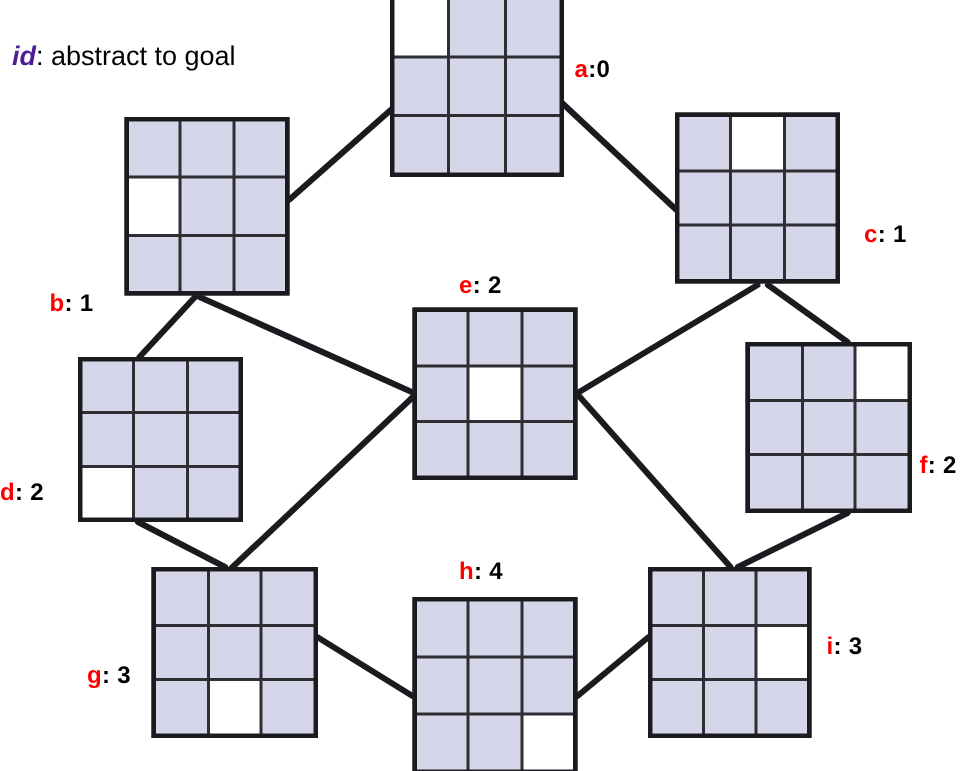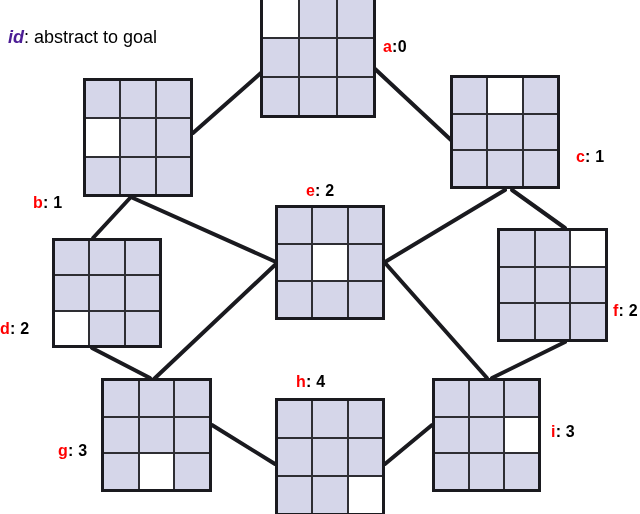--- a/index.html
+++ b/index.html
@@ -201,16 +201,16 @@
       </div>
     </div>
   <div id="labels-host">
       <div class="label" style="left: 383px; top: 38px;"><span class="id">a</span><span>:0</span></div>
       <div class="label" style="left: 33px; top: 146px; margin-top: 48px;"><span class="id">b</span><span>: 1</span></div>
       <div class="label" style="left: 576px; top: 148px;"><span class="id">c</span><span>: 1</span></div>
       <div class="label" style="left: 0px; top: 305px; margin-top: 15px;"><span class="id">d</span><span>: 2</span></div>
       <div class="label" style="left: 306px; top: 182px;"><span class="id">e</span><span>: 2</span></div>
       <div class="label" style="left: 613px; top: 302px;"><span class="id">f</span><span>: 2</span></div>
       <div class="label" style="left: 58px; top: 442px;"><span class="id">g</span><span>: 3</span></div>
-      <div class="label" style="left: 296px; top: 373px;"><span class="id">h</span><span>: 4</span></div>
+      <div class="label" style="left: 306px; top: 373px;"><span class="id">h</span><span>: 4</span></div>
       <div class="label" style="left: 551px; top: 423px;"><span class="id">i</span><span>: 3</span></div>
     </div>
 </div>
 
 </body></html>

